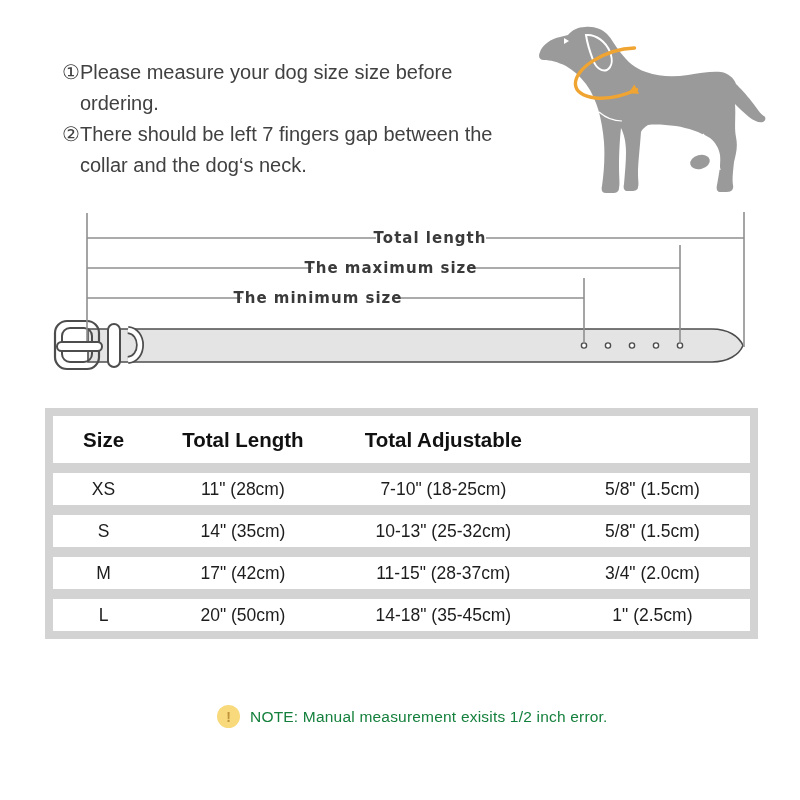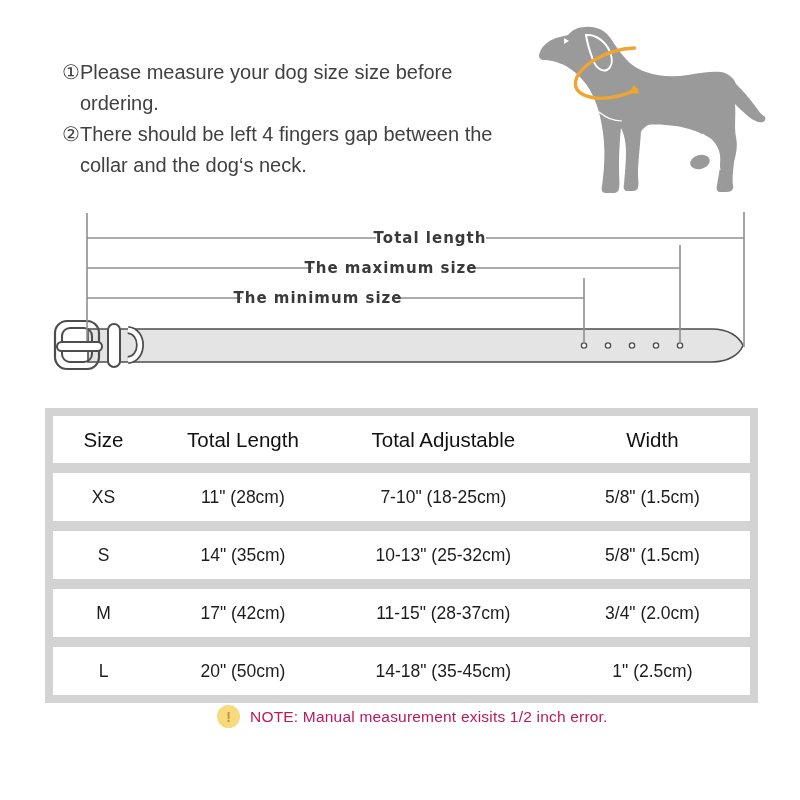--- a/index.html
+++ b/index.html
@@ -15,44 +15,44 @@
 
   
   .dog-figure { position:absolute; left:528px; top:22px; width:246px; height:180px; }
 
   
   .diagram { position:absolute; left:40px; top:200px; width:730px; height:200px; }
   .diagram text { font-family:"DejaVu Sans",sans-serif; font-size:15px; font-weight:bold; fill:#3a3a3a; letter-spacing:1px; }
 
   
   .size-table { position:absolute; left:45px; top:408px; width:713px; background:#d3d3d3; padding:8px; box-sizing:border-box; display:flex; flex-direction:column; gap:10px; }
-  .t-row { background:#ffffff; display:flex; align-items:center; height:48px; }
+  .t-row { background:#ffffff; display:flex; align-items:center; height:32px; }
   .t-row.header { height:47px; }
   .t-cell { text-align:center; font-size:17.5px; color:#1d1d1d; }
-  .t-row.header .t-cell { font-weight:normal; font-size:20.5px; color:#111111; }
+  .t-row.header .t-cell { font-weight:bold; font-size:20.5px; color:#111111; }
   .c1 { width:14.5%; } .c2 { width:25.5%; } .c3 { width:32%; } .c4 { width:28%; }
 
   
   .note { position:absolute; left:217px; top:705px; display:flex; align-items:center; gap:10px; }
   .note-icon { width:23px; height:23px; border-radius:50%; background:#f8da7c; color:#bf943b; font-weight:bold; font-size:14px; display:flex; align-items:center; justify-content:center; flex:none; }
-  .note-text { font-size:15.5px; color:#be185d; letter-spacing:0.2px; }
+  .note-text { font-size:15.5px; color:#15803d; letter-spacing:0.2px; }
 </style>
 </head>
 <body>
 
 <div class="canvas">
 
   <div class="instructions">
     <div class="instr-row">
       <span class="instr-marker">①</span>
       <span class="instr-text">Please measure your dog size size before ordering.</span>
     </div>
     <div class="instr-row">
       <span class="instr-marker">②</span>
-      <span class="instr-text">There should be left 4 fingers gap between the collar and the dog‘s neck.</span>
+      <span class="instr-text">There should be left 7 fingers gap between the collar and the dog‘s neck.</span>
     </div>
   </div>
 
   <svg class="dog-figure" viewBox="0 0 246 180">
     <g>
       <path fill="#9a9a9a" d="M12,30 C14,24 20,19 28,16 L40,13 C44,8 50,5 57,5 C66,4 74,7 79,12 C84,17 87,24 92,30 C100,40 106,46 118,50 C132,55 146,55 160,53 C172,51 184,49 193,50 C200,51 206,56 208,62 C212,66 218,72 224,80 C229,86 232,92 236,94 C238,95 238,99 235,100 C231,101 226,99 221,95 C216,91 211,86 207,82 C208,95 206,105 208,115 C210,125 208,132 206,140 C205,150 204,158 205,163 C206,168 203,170 199,170 L192,170 C189,170 188,167 189,163 C191,152 193,142 192,133 C191,126 187,120 182,116 C172,110 160,106 148,104 C138,103 128,102 120,103 C117,105 114,107 113,110 C112,125 110,140 110,152 C110,158 111,162 110,165 C110,168 107,169 104,169 L99,169 C96,169 95,166 96,162 C97,150 98,140 98,130 C98,120 96,112 93,106 C92,115 91,130 91,145 C91,155 92,162 91,166 C91,170 88,171 85,171 L78,171 C74,171 73,168 74,164 C76,150 77,135 76,120 C75,108 73,98 71,90 C68,80 64,70 58,62 C52,54 45,48 38,44 C30,40 22,38 16,38 C11,38 10,34 12,30 Z"></path>
       <ellipse fill="#9a9a9a" cx="172" cy="140" rx="10" ry="7" transform="rotate(-15 172 140)"></ellipse>
       <path d="M58,13 C68,12 78,20 82,30 C85,38 84,45 79,48 C74,50 68,46 65,38 C62,30 59,20 58,13 Z" fill="none" stroke="#ffffff" stroke-width="2"></path>
       <polygon points="36,16 41,19 36,22" fill="#ffffff"></polygon>
       <path d="M175,112 C184,122 190,135 192,148" fill="none" stroke="#ffffff" stroke-width="1.3"></path>
@@ -99,21 +99,20 @@
     <text x="390" y="43" text-anchor="middle">Total length</text>
     <text x="351" y="73" text-anchor="middle">The maximum size</text>
     <text x="278" y="103" text-anchor="middle">The minimum size</text>
   </svg>
 
   <div class="size-table">
     <div class="t-row header">
       <div class="t-cell c1">Size</div>
       <div class="t-cell c2">Total Length</div>
       <div class="t-cell c3">Total Adjustable</div>
-      <div class="t-cell c4">Width</div>
     </div>
     <div class="t-row">
       <div class="t-cell c1">XS</div>
       <div class="t-cell c2">11" (28cm)</div>
       <div class="t-cell c3">7-10" (18-25cm)</div>
       <div class="t-cell c4">5/8" (1.5cm)</div>
     </div>
     <div class="t-row">
       <div class="t-cell c1">S</div>
       <div class="t-cell c2">14" (35cm)</div>

